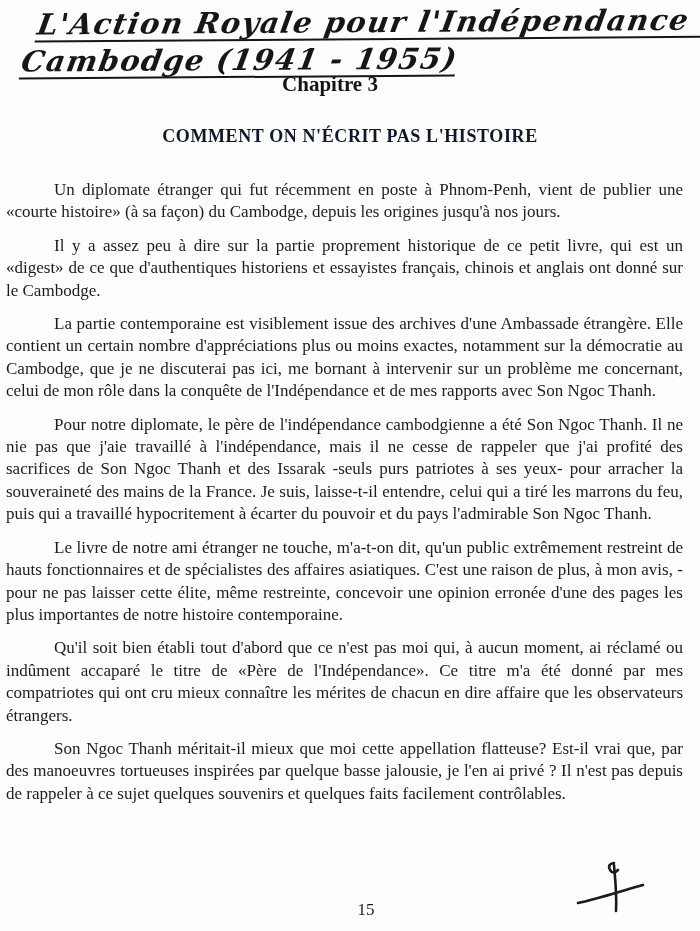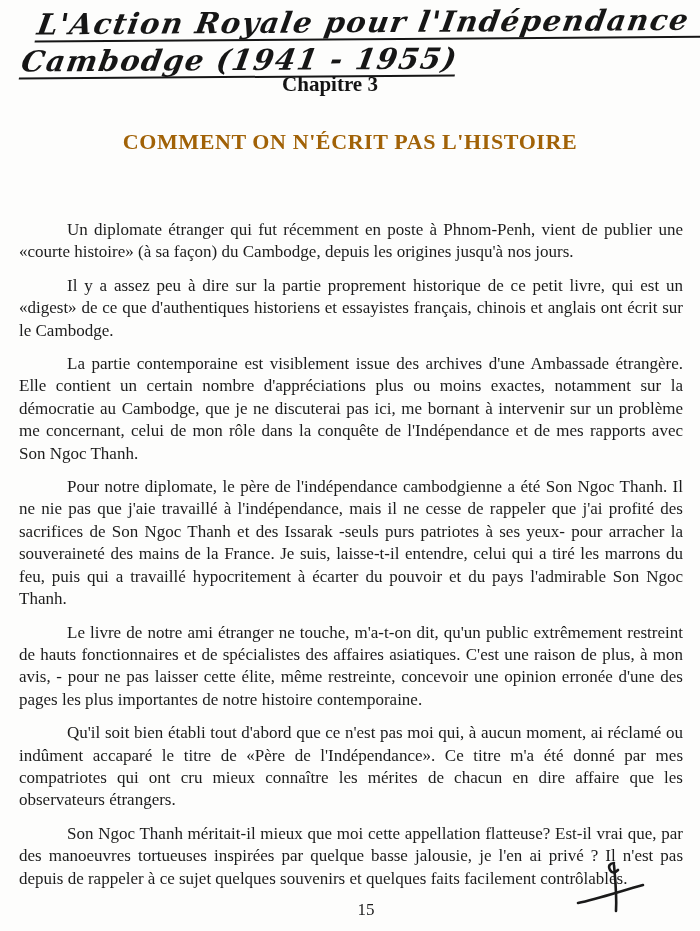--- a/index.html
+++ b/index.html
@@ -48,30 +48,29 @@
     font-size: 21px;
     color: #141414;
   }
   .doc-title {
     position: absolute;
     top: 114px;
     left: 0;
     width: 100%;
     text-align: center;
     font-weight: bold;
-    font-size: 22px;
+    font-size: 18px;
     letter-spacing: 0.6px;
-    color: #a16207;
+    color: #0f172a;
   }
   .content {
     position: absolute;
     top: 179px;
-    left: 19px;
+    left: 6px;
     right: 17px;
-    margin-top: 40px;
   }
   .content p {
     margin: 0 0 11px 0;
     text-indent: 48px;
     text-align: justify;
     font-size: 17px;
     line-height: 22.4px;
     color: #1c1c1c;
   }
   .page-number {
@@ -102,21 +101,21 @@
   <div class="hw-line hw-line-2">
     <span class="u">Cambodge (1941 - 1955)</span>
   </div>
 
   <div class="chapter">Chapitre 3</div>
 
   <h1 class="doc-title">COMMENT ON N'ÉCRIT PAS L'HISTOIRE</h1>
 
   <div class="content">
     <p>Un diplomate étranger qui fut récemment en poste à Phnom-Penh, vient de publier une «courte histoire» (à sa façon) du Cambodge, depuis les origines jusqu'à nos jours.</p>
-    <p>Il y a assez peu à dire sur la partie proprement historique de ce petit livre, qui est un «digest» de ce que d'authentiques historiens et essayistes français, chinois et anglais ont écrit sur le Cambodge.</p>
+    <p>Il y a assez peu à dire sur la partie proprement historique de ce petit livre, qui est un «digest» de ce que d'authentiques historiens et essayistes français, chinois et anglais ont donné sur le Cambodge.</p>
     <p>La partie contemporaine est visiblement issue des archives d'une Ambassade étrangère. Elle contient un certain nombre d'appréciations plus ou moins exactes, notamment sur la démocratie au Cambodge, que je ne discuterai pas ici, me bornant à intervenir sur un problème me concernant, celui de mon rôle dans la conquête de l'Indépendance et de mes rapports avec Son Ngoc Thanh.</p>
     <p>Pour notre diplomate, le père de l'indépendance cambodgienne a été Son Ngoc Thanh. Il ne nie pas que j'aie travaillé à l'indépendance, mais il ne cesse de rappeler que j'ai profité des sacrifices de Son Ngoc Thanh et des Issarak -seuls purs patriotes à ses yeux- pour arracher la souveraineté des mains de la France. Je suis, laisse-t-il entendre, celui qui a tiré les marrons du feu, puis qui a travaillé hypocritement à écarter du pouvoir et du pays l'admirable Son Ngoc Thanh.</p>
     <p>Le livre de notre ami étranger ne touche, m'a-t-on dit, qu'un public extrêmement restreint de hauts fonctionnaires et de spécialistes des affaires asiatiques. C'est une raison de plus, à mon avis, - pour ne pas laisser cette élite, même restreinte, concevoir une opinion erronée d'une des pages les plus importantes de notre histoire contemporaine.</p>
     <p>Qu'il soit bien établi tout d'abord que ce n'est pas moi qui, à aucun moment, ai réclamé ou indûment accaparé le titre de «Père de l'Indépendance». Ce titre m'a été donné par mes compatriotes qui ont cru mieux connaître les mérites de chacun en dire affaire que les observateurs étrangers.</p>
     <p>Son Ngoc Thanh méritait-il mieux que moi cette appellation flatteuse? Est-il vrai que, par des manoeuvres tortueuses inspirées par quelque basse jalousie, je l'en ai privé ? Il n'est pas depuis de rappeler à ce sujet quelques souvenirs et quelques faits facilement contrôlables.</p>
   </div>
 
   <div class="page-number">15</div>
 
   <svg class="hand-mark" viewBox="0 0 75 62" xmlns="http://www.w3.org/2000/svg">

